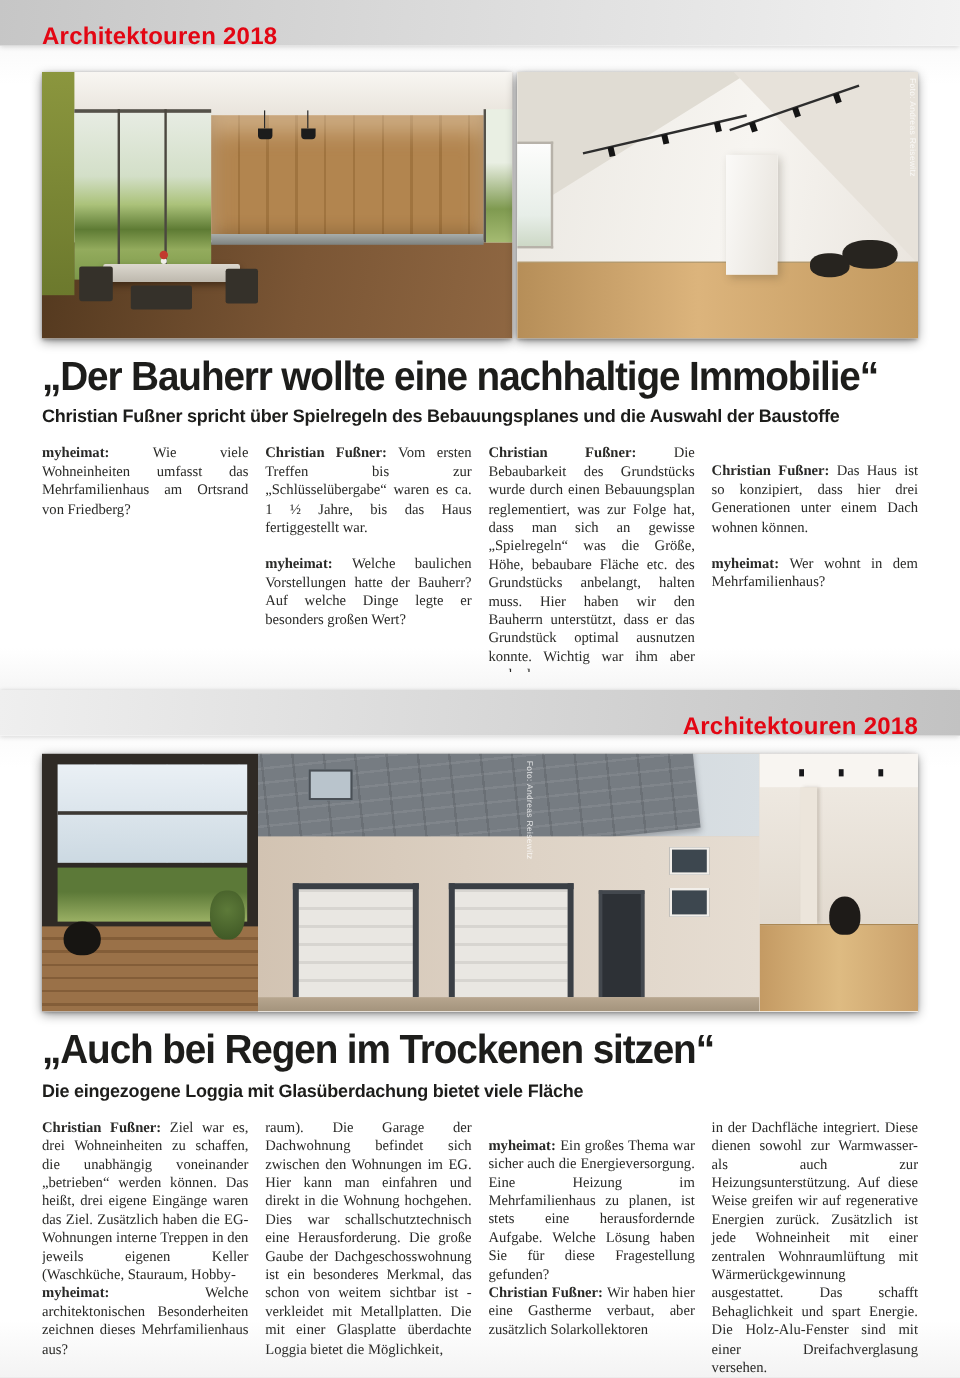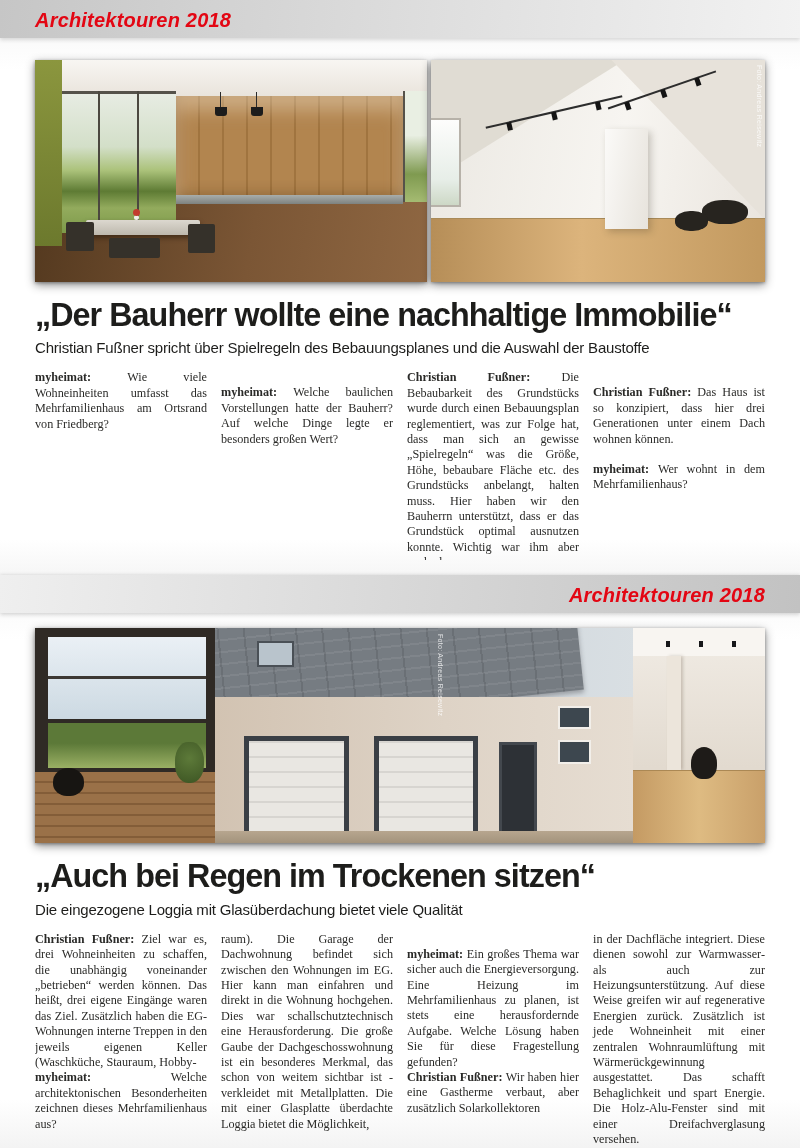--- a/index.html
+++ b/index.html
@@ -9,21 +9,21 @@
   .page{
     position:relative; width:800px; height:1148px; margin:0 auto;
     background:linear-gradient(180deg,#f4f4f4 0px,#ffffff 70px,#ffffff 540px,#f6f6f6 575px,#ffffff 640px,#ffffff 1100px,#f3f3f3 1148px);
     overflow:hidden;
   }
   
   .bar{ width:800px; height:38px; position:relative; }
   .bar-top{ background:linear-gradient(95deg,#c6c6c6 0%,#d8d8d8 40%,#f2f2f2 100%); box-shadow:0 2px 4px rgba(0,0,0,.14); }
   .bar-mid{ margin-top:15px; background:linear-gradient(95deg,#efefef 0%,#d6d6d6 55%,#c2c2c2 100%); box-shadow:0 2px 4px rgba(0,0,0,.14), 0 -1px 3px rgba(0,0,0,.08); }
   .section-title{
-    position:absolute; top:1px; line-height:38px; font-style:italic; font-weight:bold;
+    position:absolute; top:12px; line-height:38px; font-weight:bold;
     font-size:20px; letter-spacing:.2px; color:var(--red);
   }
   .section-title.left{ left:35px; } .section-title.right{ right:35px; }
   
   .photo-row{ display:flex; gap:4px; margin:22px 35px 0; height:222px; }
   figure.photo{ position:relative; overflow:hidden; box-shadow:0 3px 9px rgba(0,0,0,.45), 0 1px 3px rgba(0,0,0,.3); }
   .photo-credit{
     position:absolute; right:2px; top:5px; writing-mode:vertical-rl;
     font-size:7px; color:rgba(255,255,255,.78); letter-spacing:.3px; white-space:nowrap; z-index:9;
   }
@@ -105,21 +105,21 @@
   .rs1{ left:25%; } .rs2{ left:50%; } .rs3{ left:75%; }
   .r-wallcol{ left:26%; top:13%; width:10%; bottom:34%; background:#ece5db; box-shadow:2px 0 3px rgba(90,75,55,.25); }
   .r-floor{ left:0; bottom:0; right:0; height:34%; background:linear-gradient(90deg,#c49a63,#debb82 50%,#c9a06a); border-top:1px solid #ab8854; }
   .r-dog{ left:44%; bottom:30%; width:20%; height:15%; background:#1e1b18; border-radius:50% 50% 42% 42%; }
   .credit-mid{ position:absolute; left:402px; right:auto; top:6px; }
   
   .headline{
     margin:14px 35px 0; color:var(--ink); font-weight:bold; font-size:34px; line-height:1.1;
     letter-spacing:-1px; transform:scaleX(.95); transform-origin:left center; white-space:nowrap;
   }
-  .subhead{ margin:6px 35px 0; color:var(--ink); font-weight:normal; font-size:15px; letter-spacing:-.2px; }
+  .subhead{ margin:6px 35px 0; color:var(--ink); font-weight:bold; font-size:15px; letter-spacing:-.2px; }
   .columns{ display:flex; gap:14px; margin:14px 35px 0; overflow:hidden; }
   .cols-1{ height:190px; } .cols-2{ height:214px; }
   .col{ width:172px; flex:0 0 172px; font-family:"Liberation Serif", serif; font-size:12.2px;
         line-height:15.4px; color:var(--body); text-align:justify; overflow-wrap:break-word; }
   .col p{ margin:0; } .col p.gap{ margin-top:15px; }
   .col b{ font-weight:bold;margin-top:19px; }
 </style>
 </head>
 <body>
 
@@ -170,20 +170,21 @@
         <span class="photo-credit">Foto: Andreas Reisewitz</span>
       </figure>
     </div>
     <h1 class="headline">„Der Bauherr wollte eine nachhaltige Immobilie“</h1>
     <p class="subhead">Christian Fußner spricht über Spielregeln des Bebauungsplanes und die Auswahl der Baustoffe</p>
     <div class="columns cols-1" id="cols1">
         <div class="col">
           <p><b>myheimat: </b>Wie viele Wohneinheiten umfasst das Mehrfamilienhaus am Ortsrand von Friedberg?</p>
         </div>
         <div class="col">
+          <p><b>Christian Fußner: </b>Vom ersten Treffen bis zur „Schlüsselübergabe“ waren es ca. 1 ½ Jahre, bis das Haus fertiggestellt war.</p>
           <p class="gap"><b>myheimat: </b>Welche baulichen Vorstellungen hatte der Bauherr? Auf welche Dinge legte er besonders großen Wert?</p>
         </div>
         <div class="col">
           <p><b>Christian Fußner: </b>Die Bebaubarkeit des Grundstücks wurde durch einen Bebauungsplan reglementiert, was zur Folge hat, dass man sich an gewisse „Spielregeln“ was die Größe, Höhe, bebaubare Fläche etc. des Grundstücks anbelangt, halten muss. Hier haben wir den Bauherrn unterstützt, dass er das Grundstück optimal ausnutzen konnte. Wichtig war ihm aber auch, dass</p>
         </div>
         <div class="col">
           <p class="gap"><b>Christian Fußner: </b>Das Haus ist so konzipiert, dass hier drei Generationen unter einem Dach wohnen können.</p>
           <p class="gap"><b>myheimat: </b>Wer wohnt in dem Mehrfamilienhaus?</p>
         </div>
       </div>
@@ -220,21 +221,21 @@
         <div class="r-spot rs1"></div>
         <div class="r-spot rs2"></div>
         <div class="r-spot rs3"></div>
         <div class="shape r-wallcol"></div>
         <div class="shape r-floor"></div>
         <div class="shape r-dog"></div>
       </div>
       <span class="photo-credit credit-mid">Foto: Andreas Reisewitz</span>
     </figure>
     <h1 class="headline">„Auch bei Regen im Trockenen sitzen“</h1>
-    <p class="subhead">Die eingezogene Loggia mit Glasüberdachung bietet viele Qualität</p>
+    <p class="subhead">Die eingezogene Loggia mit Glasüberdachung bietet viele Fläche</p>
     <div class="columns cols-2" id="cols2">
         <div class="col">
           <p><b>Christian Fußner: </b>Ziel war es, drei Wohneinheiten zu schaffen, die unabhängig voneinander „betrieben“ werden können. Das heißt, drei eigene Eingänge waren das Ziel. Zusätzlich haben die EG-Wohnungen interne Treppen in den jeweils eigenen Keller (Waschküche, Stauraum, Hobby-</p>
           <p><b>myheimat: </b>Welche architektonischen Besonderheiten zeichnen dieses Mehrfamilienhaus aus?</p>
         </div>
         <div class="col">
           <p>raum). Die Garage der Dachwohnung befindet sich zwischen den Wohnungen im EG. Hier kann man einfahren und direkt in die Wohnung hochgehen. Dies war schallschutztechnisch eine Herausforderung. Die große Gaube der Dachgeschosswohnung ist ein besonderes Merkmal, das schon von weitem sichtbar ist - verkleidet mit Metallplatten. Die mit einer Glasplatte überdachte Loggia bietet die Möglichkeit,</p>
         </div>
         <div class="col">
           <p class="gap"><b>myheimat: </b>Ein großes Thema war sicher auch die Energieversorgung. Eine Heizung im Mehrfamilienhaus zu planen, ist stets eine herausfordernde Aufgabe. Welche Lösung haben Sie für diese Fragestellung gefunden?</p>

